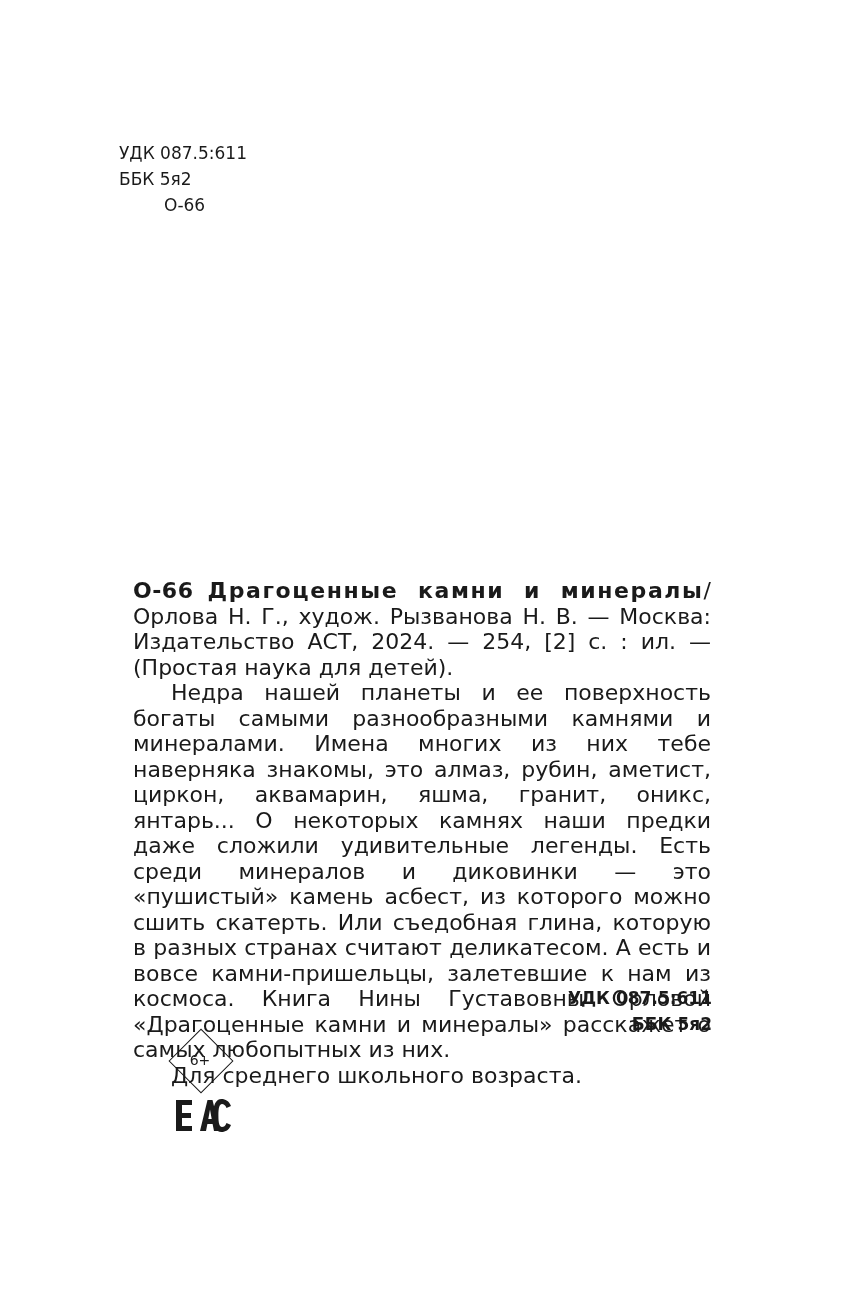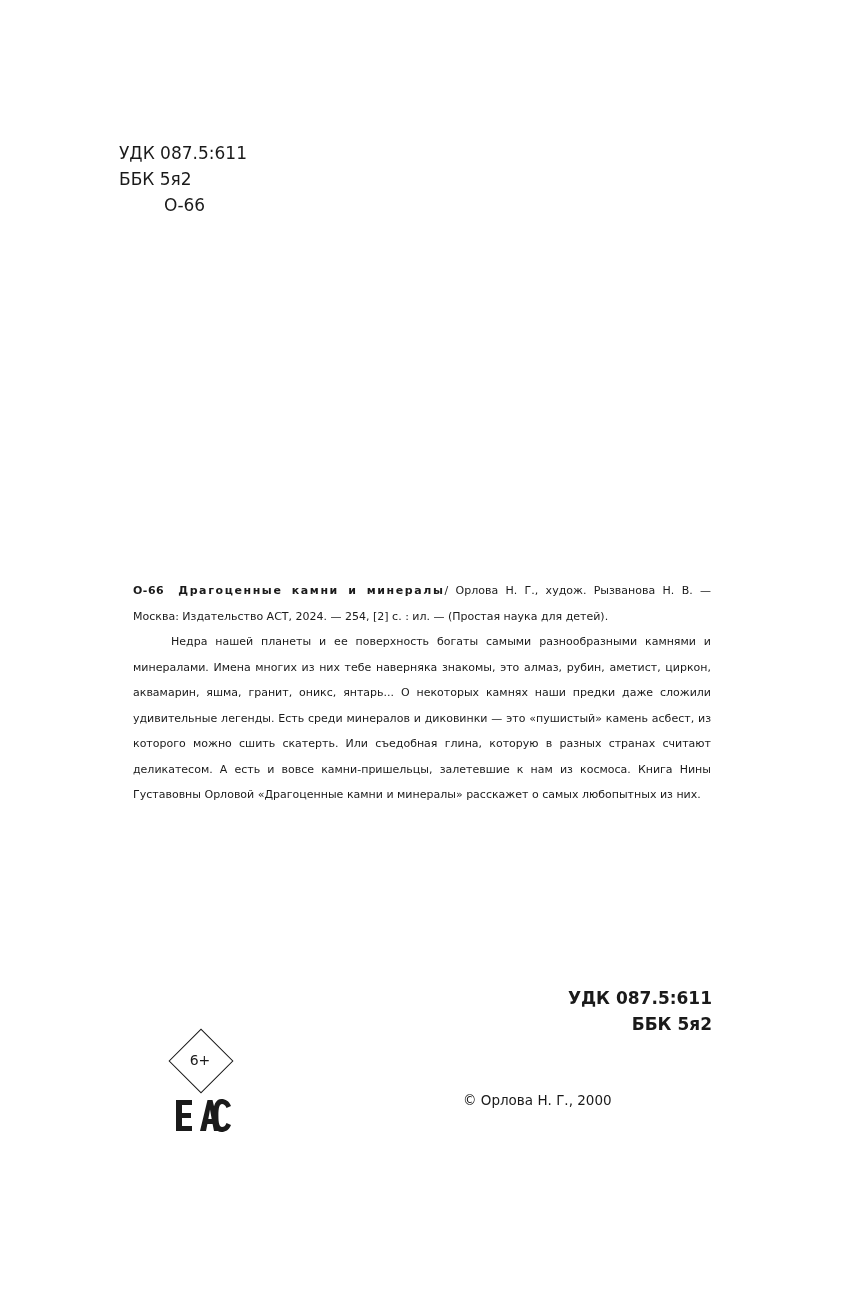--- a/index.html
+++ b/index.html
@@ -26,21 +26,21 @@
   }
   .top-codes div { white-space: pre; }
   .top-codes .indent { padding-left: 45px; }
 
   
   .annotation {
     position: absolute;
     left: 133px;
     top: 578px;
     width: 578px;
-    font-size: 11px;
+    font-size: 22px;
     line-height: 25.5px;
     text-align: justify;
     text-justify: inter-word;
   }
   .annotation p { margin: 0; }
   .annotation p.indent { text-indent: 38px; }
   .cite-line { text-align: justify; }
   .cite-line .code {
     font-weight: bold;
     letter-spacing: 0.5px;
@@ -113,20 +113,21 @@
 
 <div class="top-codes">
   <div>УДК 087.5:611</div>
   <div>ББК 5я2</div>
   <div class="indent">О-66</div>
 </div>
 
 <div class="annotation">
   <p class="cite-line"><span class="code">О-66</span><span class="title">Драгоценные камни и минералы</span><span>/ Орлова Н. Г., худож. Рызванова Н. В. — Москва: Издательство АСТ, 2024. — 254, [2] с. : ил. — (Простая наука для детей).</span></p>
   <p class="indent">Недра нашей планеты и ее поверхность богаты самыми разнообразными камнями и минералами. Имена многих из них тебе наверняка знакомы, это алмаз, рубин, аметист, циркон, аквамарин, яшма, гранит, оникс, янтарь... О некоторых камнях наши предки даже сложили удивительные легенды. Есть среди минералов и диковинки — это «пушистый» камень асбест, из которого можно сшить скатерть. Или съедобная глина, которую в разных странах считают деликатесом. А есть и вовсе камни-пришельцы, залетевшие к нам из космоса. Книга Нины Густавовны Орловой «Драгоценные камни и минералы» расскажет о самых любопытных из них.</p>
+  <p class="indent">Для среднего школьного возраста.</p>
 </div>
 
 <div class="bottom-codes">
   <div>УДК 087.5:611</div>
   <div>ББК 5я2</div>
 </div>
 
 <div class="marks">
   <div class="age-diamond"></div>
   <div class="age-label">6+</div>
@@ -134,14 +135,13 @@
 
     <path d="M4 6 H20 V11 H10 V19 H19 V24 H10 V32 H20 V37 H4 Z" fill="#1a1a1a"></path>
 
     <path d="M28 37 L35.5 6 H40.5 L48 37 H42 L40.6 30 H35.4 L34 37 Z M36.3 25 H39.7 L38 15.5 Z" fill="#1a1a1a"></path>
 
     <path d="M60 12 C58 7 54.5 5 50.5 5 C45 5 42 11 42 21.5 C42 32 45 38 50.5 38 C54.5 38 58 36 60 31 L55.5 29 C54.3 32 52.8 33 51 33 C48.6 33 47.4 29.5 47.4 21.5 C47.4 13.5 48.6 10 51 10 C52.8 10 54.3 11 55.5 14 Z" fill="#1a1a1a" transform="translate(-1,0)"></path>
   </svg>
 </div>
 
 <div class="copyright">
-  <div>© Орлова Н. Г., 2000</div>
 </div>
 
 </body></html>

